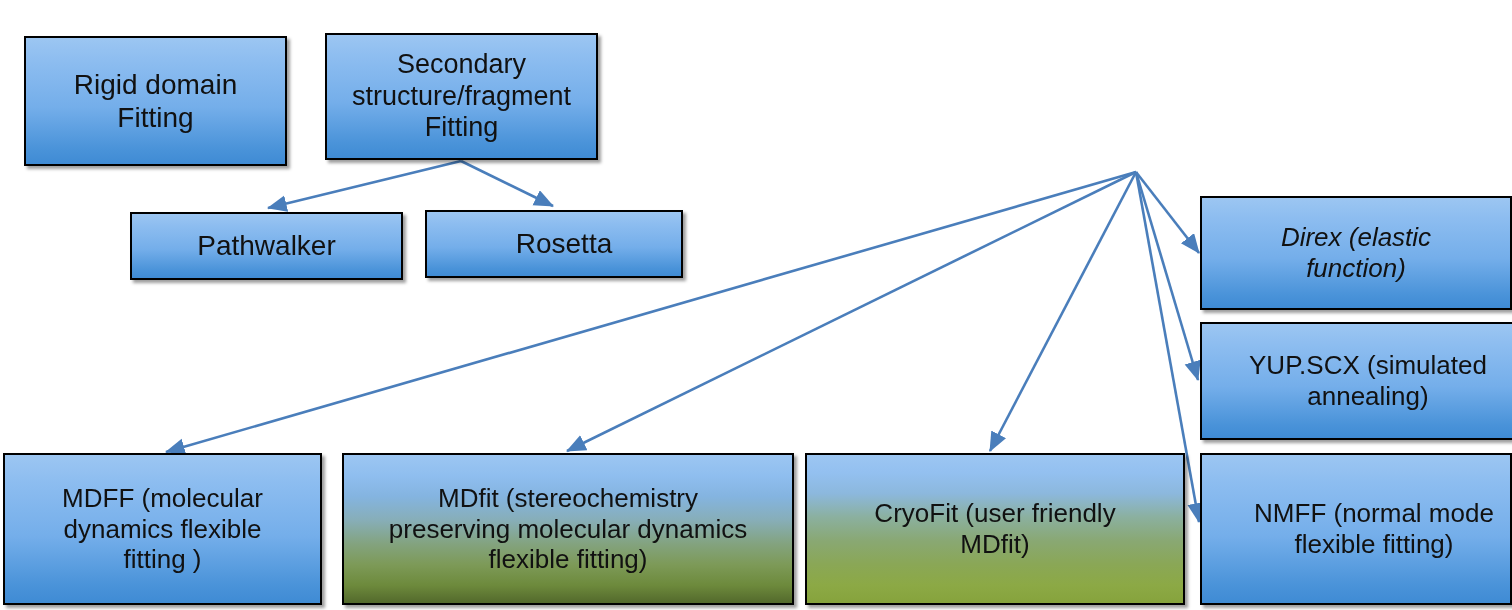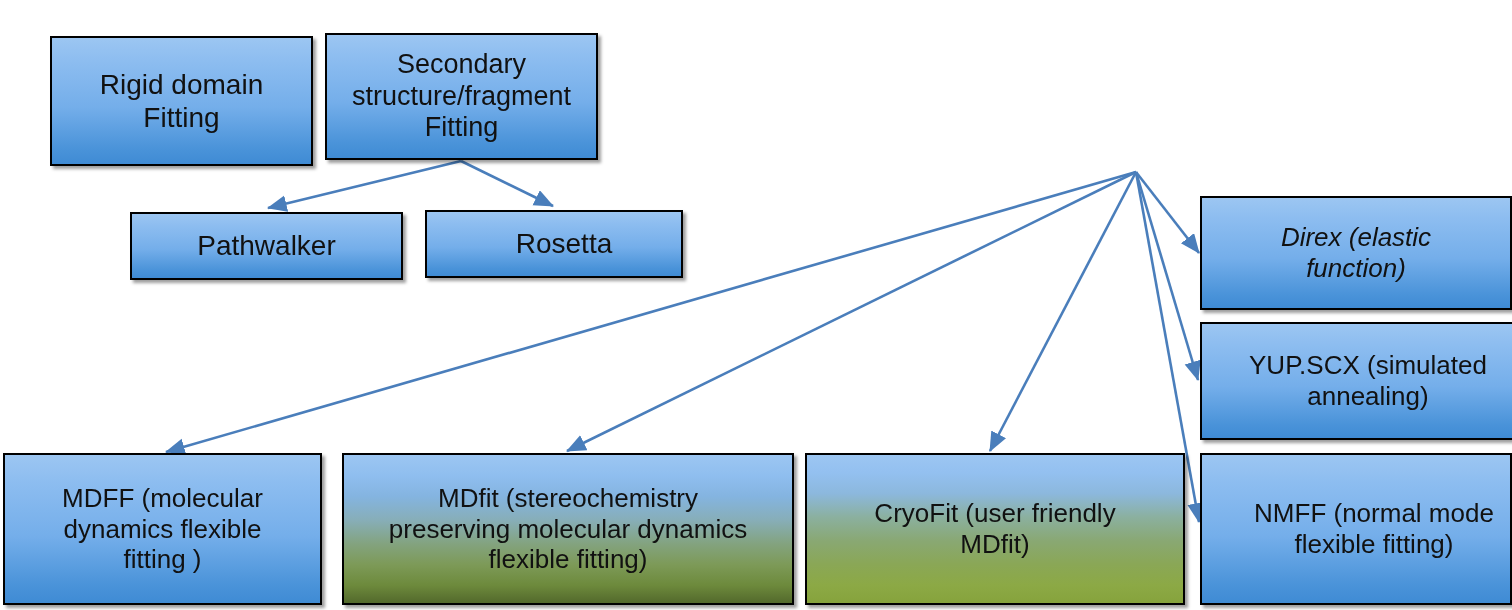--- a/index.html
+++ b/index.html
@@ -91,21 +91,21 @@
 
     <line x1="1136" y1="172" x2="990" y2="451" stroke="#4a7ebb" stroke-width="2.6" marker-end="url(#ah)"></line>
 
     <line x1="1136" y1="172" x2="1199" y2="522" stroke="#4a7ebb" stroke-width="2.6" marker-end="url(#ah)"></line>
 
     <line x1="1136" y1="172" x2="1198" y2="380" stroke="#4a7ebb" stroke-width="2.6" marker-end="url(#ah)"></line>
 
     <line x1="1136" y1="172" x2="1199" y2="253" stroke="#4a7ebb" stroke-width="2.6" marker-end="url(#ah)"></line>
   </svg>
 
-  <div class="node" style="left:24px; top:36px; width:263px; height:130px; font-size:28px;margin-left:26px;">
+  <div class="node" style="left:24px; top:36px; width:263px; height:130px; font-size:28px;">
     <span class="label">Rigid domain
 Fitting</span>
   </div>
 
   <div class="node" style="left:325px; top:33px; width:273px; height:127px; font-size:27px;">
     <span class="label">Secondary
 structure/fragment
 Fitting</span>
   </div>
 

